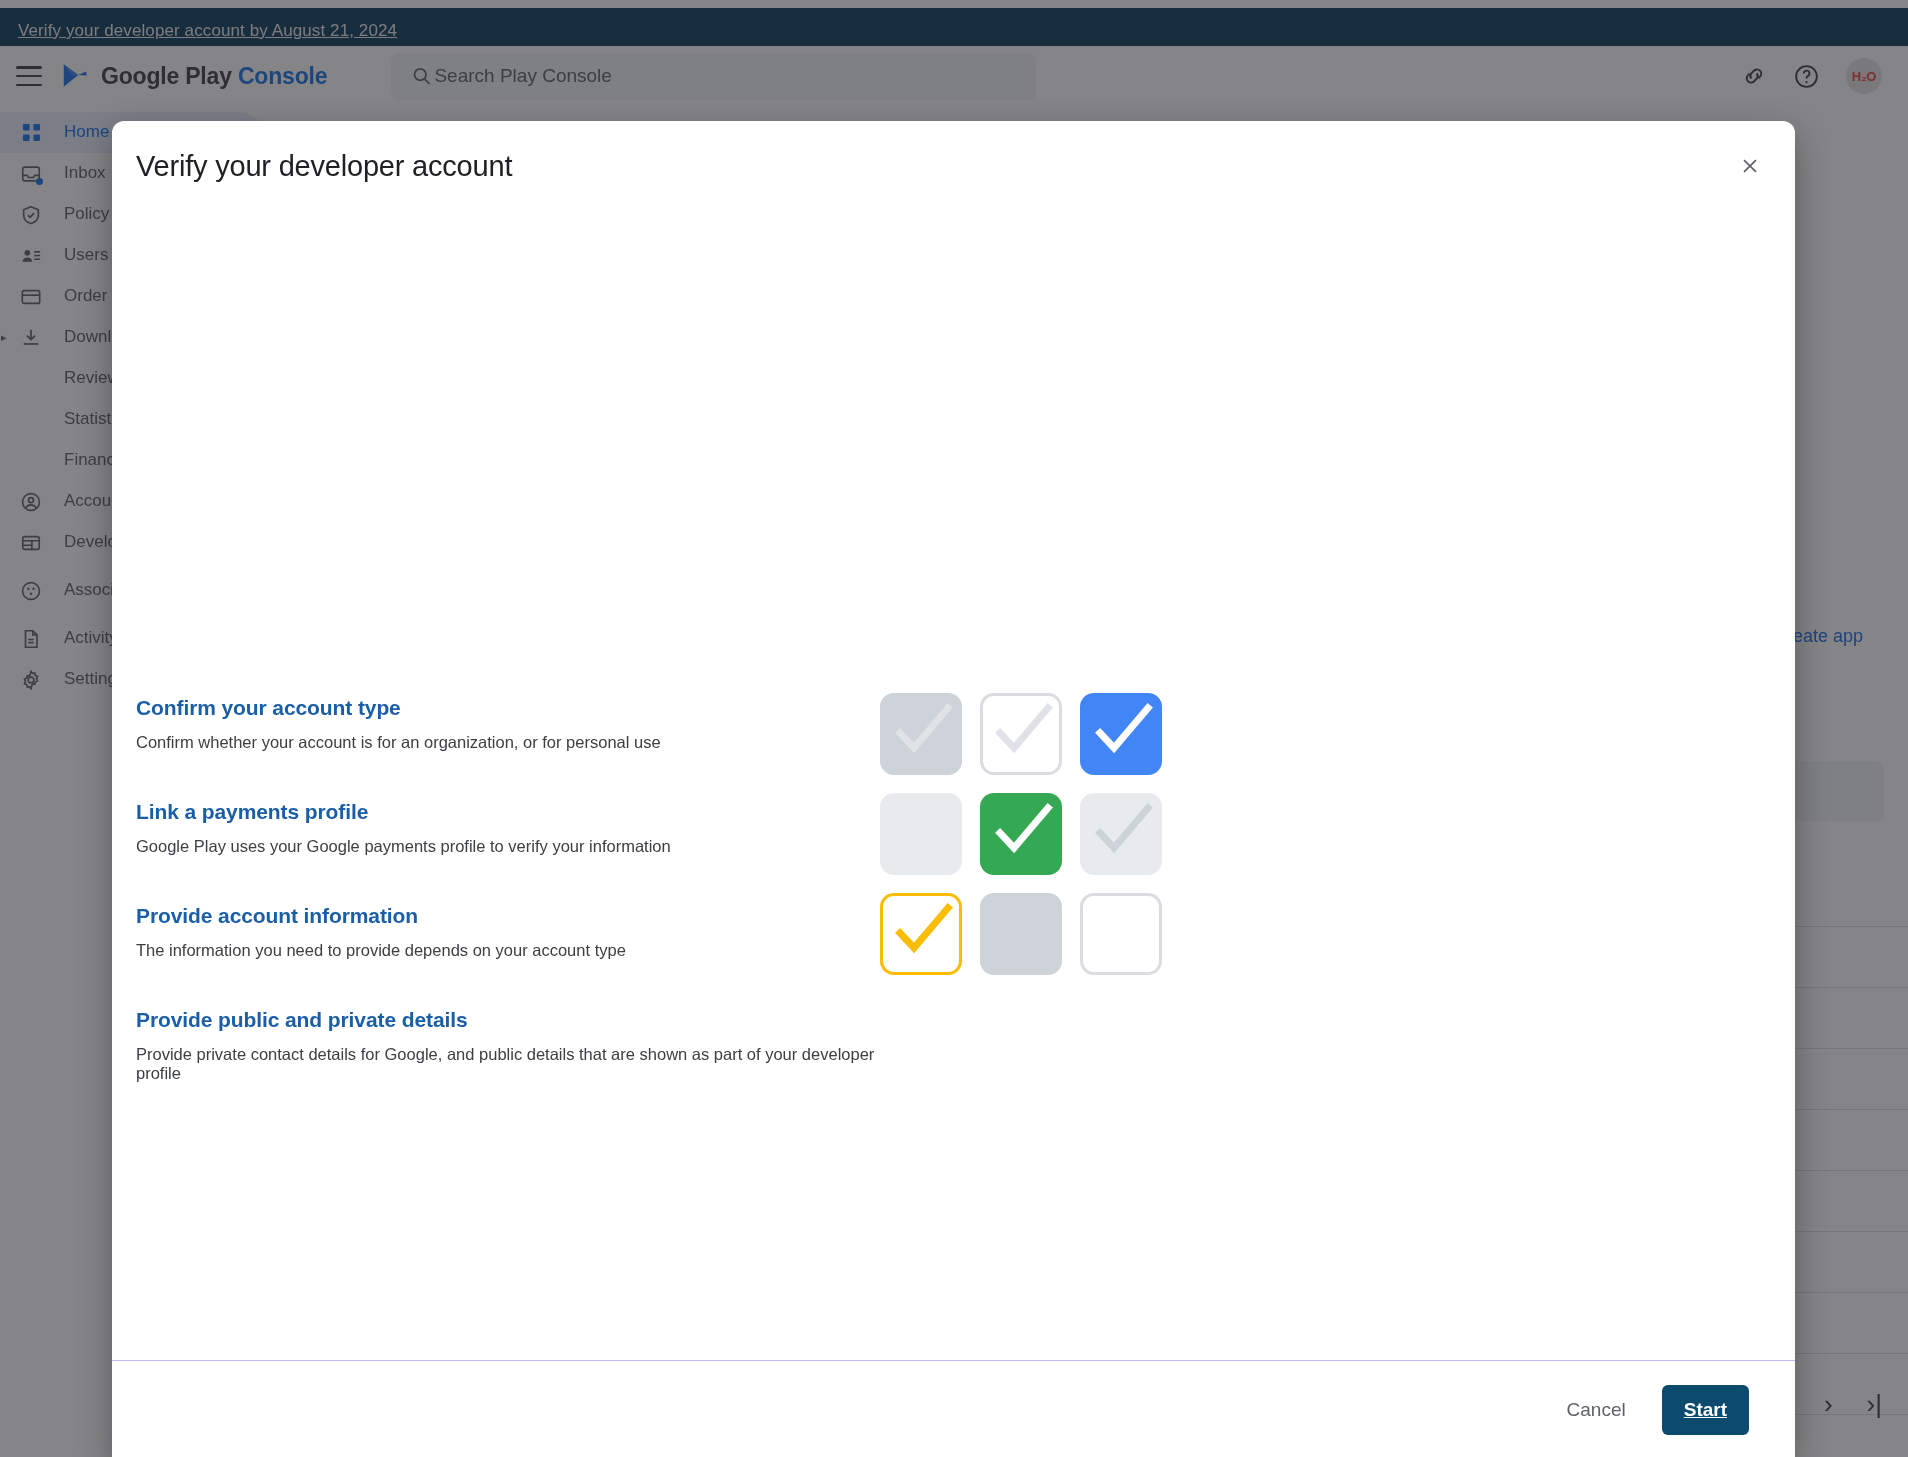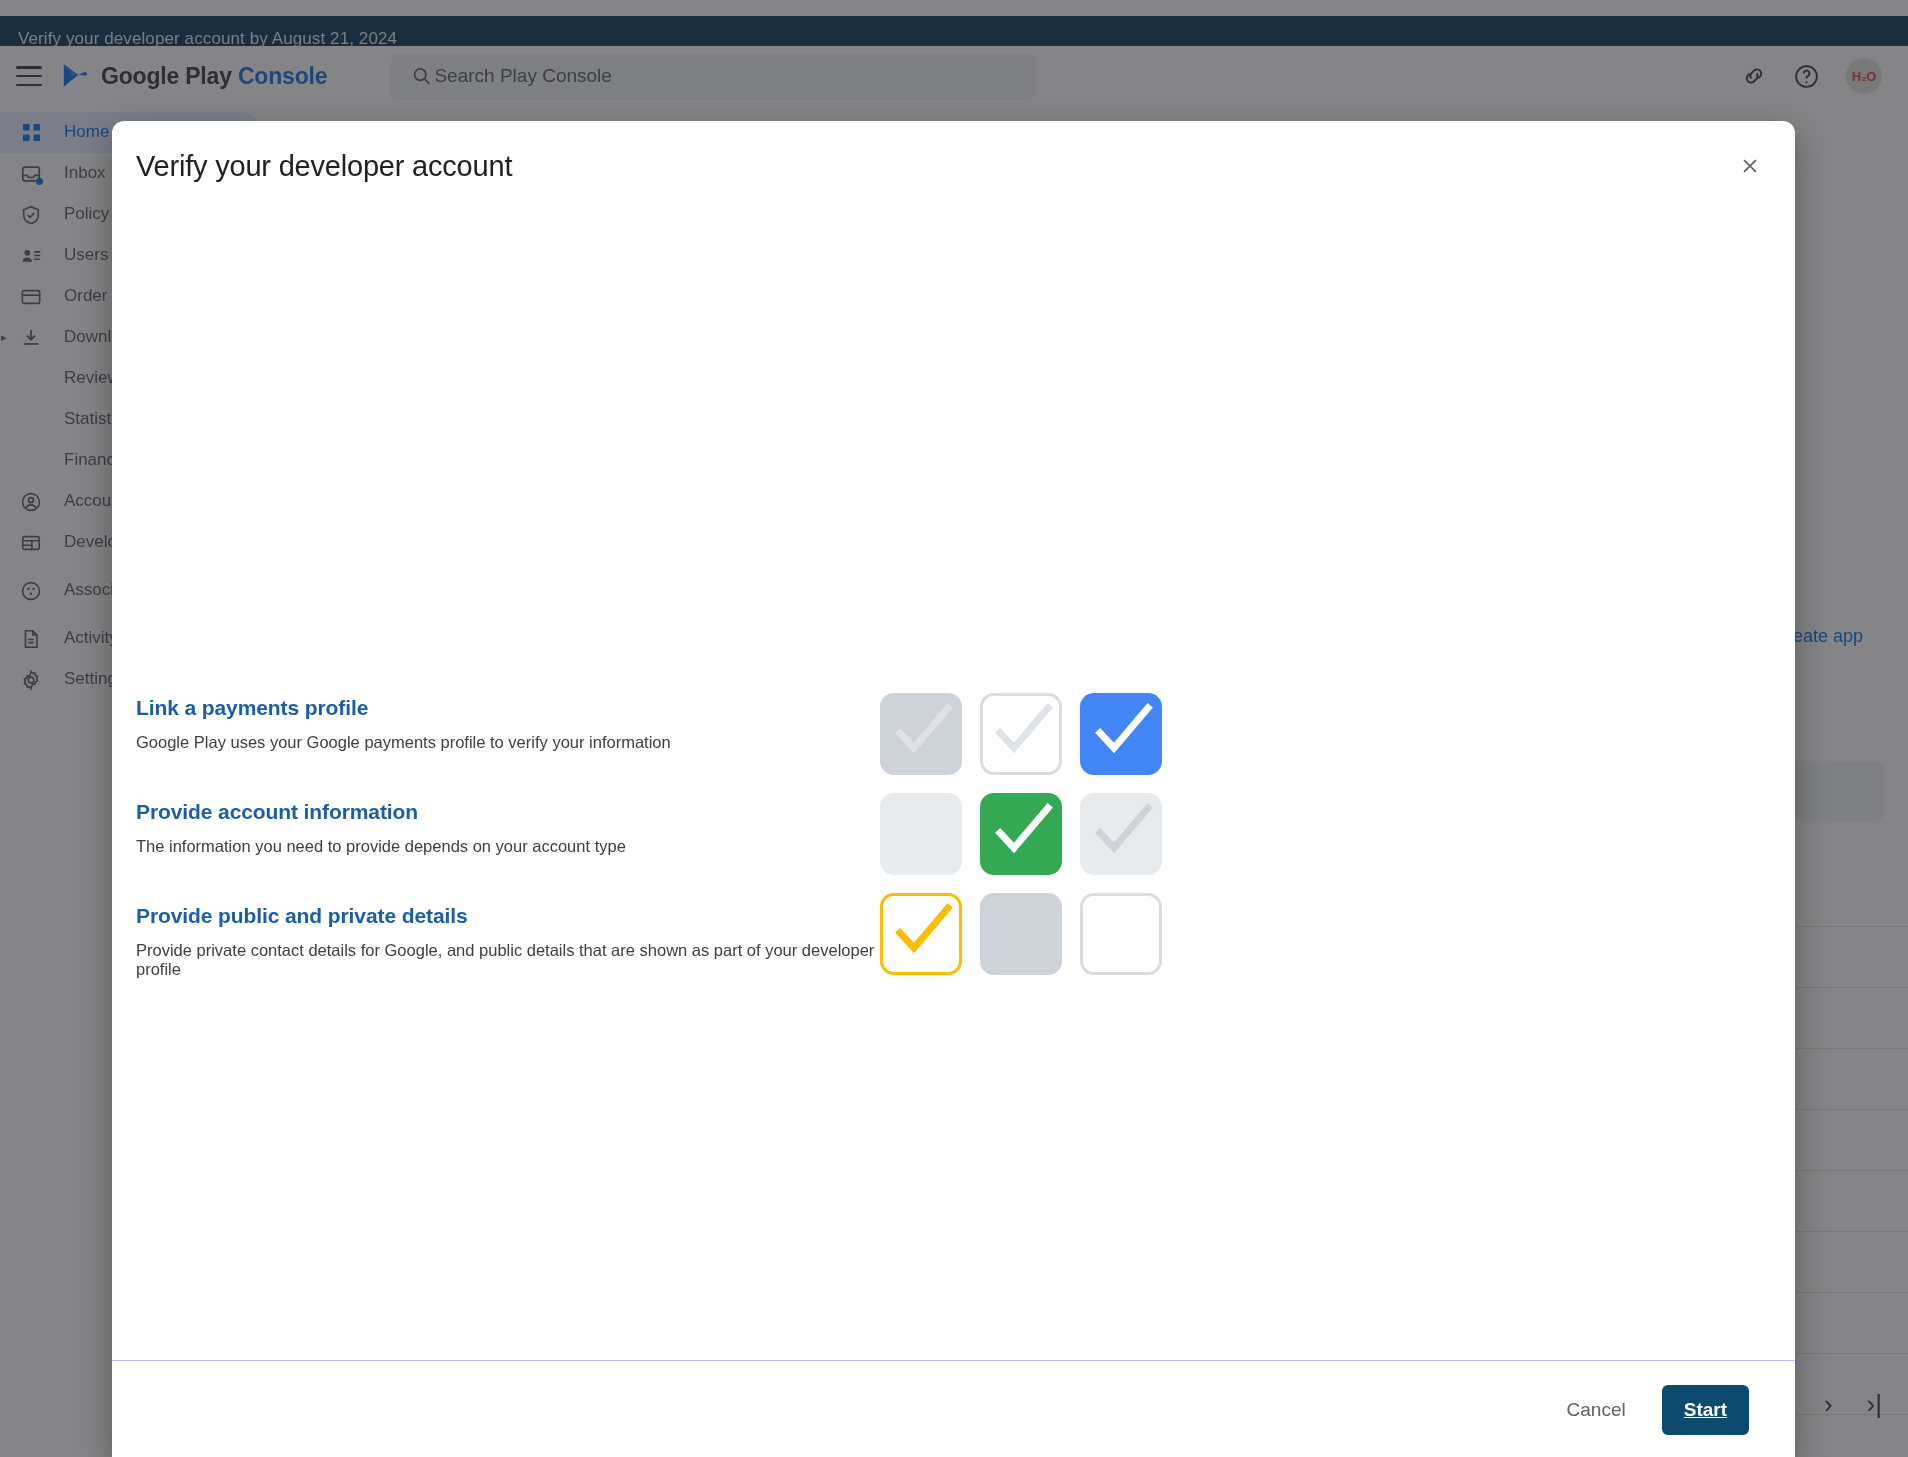--- a/index.html
+++ b/index.html
@@ -7,24 +7,25 @@
     width: 1908px; height: 1457px;
     font-family: "Liberation Sans", sans-serif;
     overflow: hidden; background: #ffffff;
   }
   #root { position: relative; width: 1908px; height: 1457px; }
 
   
   #app-bg { position: absolute; inset: 0; background: #ffffff; }
 
   .alert-bar {
-    position: absolute; top: 16px; left: 0; width: 1908px; height: 46px;
+    position: absolute; top: 8px; left: 0; width: 1908px; height: 46px;
     background: #0f3c5c; color: #e8eaed;
     font-size: 17px; display: flex; align-items: center; padding-left: 18px;
     letter-spacing: .1px;
+    text-decoration: underline;
   }
 
   .topbar {
     position: absolute; top: 46px; left: 0; width: 1908px; height: 60px;
     background: #ffffff; display: flex; align-items: center;
   }
   .hamburger { width: 26px; height: 20px; margin-left: 16px; margin-right: 18px;
     display: flex; flex-direction: column; justify-content: space-between; cursor: pointer; }
   .hamburger span { display: block; height: 2.5px; background: #3c4043; border-radius: 2px; }
 
@@ -388,20 +389,24 @@
       <div class="dlg-close">
         <svg width="22" height="22" viewBox="0 0 24 24" fill="none" stroke="#5f6368" stroke-width="1.9">
           <path d="M5.5 5.5l13 13M18.5 5.5l-13 13"></path>
         </svg>
       </div>
     </div>
 
     <div class="dlg-body">
       <div class="steps">
         <div class="step">
+          <div class="step-title">Confirm your account type</div>
+          <div class="step-desc">Confirm whether your account is for an organization, or for personal use</div>
+        </div>
+        <div class="step">
           <div class="step-title">Link a payments profile</div>
           <div class="step-desc">Google Play uses your Google payments profile to verify your information</div>
         </div>
         <div class="step">
           <div class="step-title">Provide account information</div>
           <div class="step-desc">The information you need to provide depends on your account type</div>
         </div>
         <div class="step">
           <div class="step-title">Provide public and private details</div>
           <div class="step-desc">Provide private contact details for Google, and public details that are shown as part of your developer profile</div>

